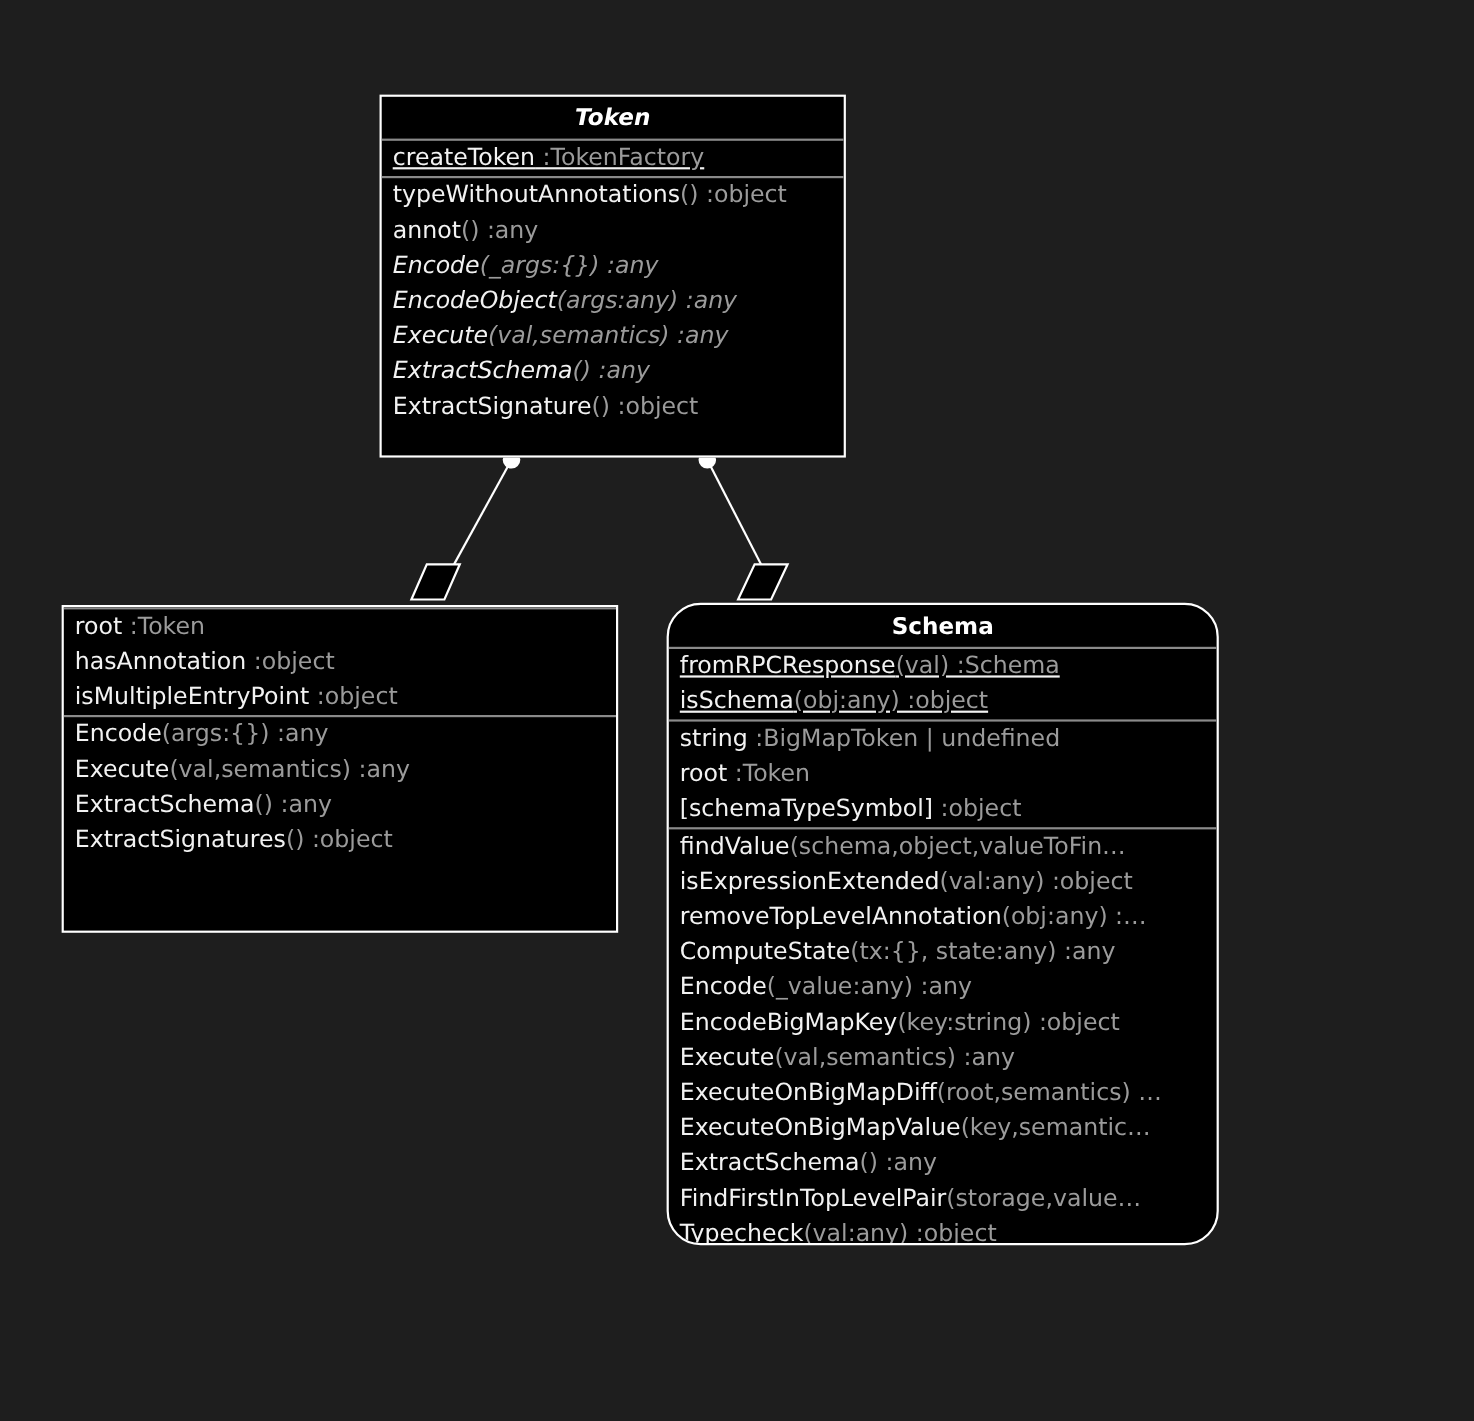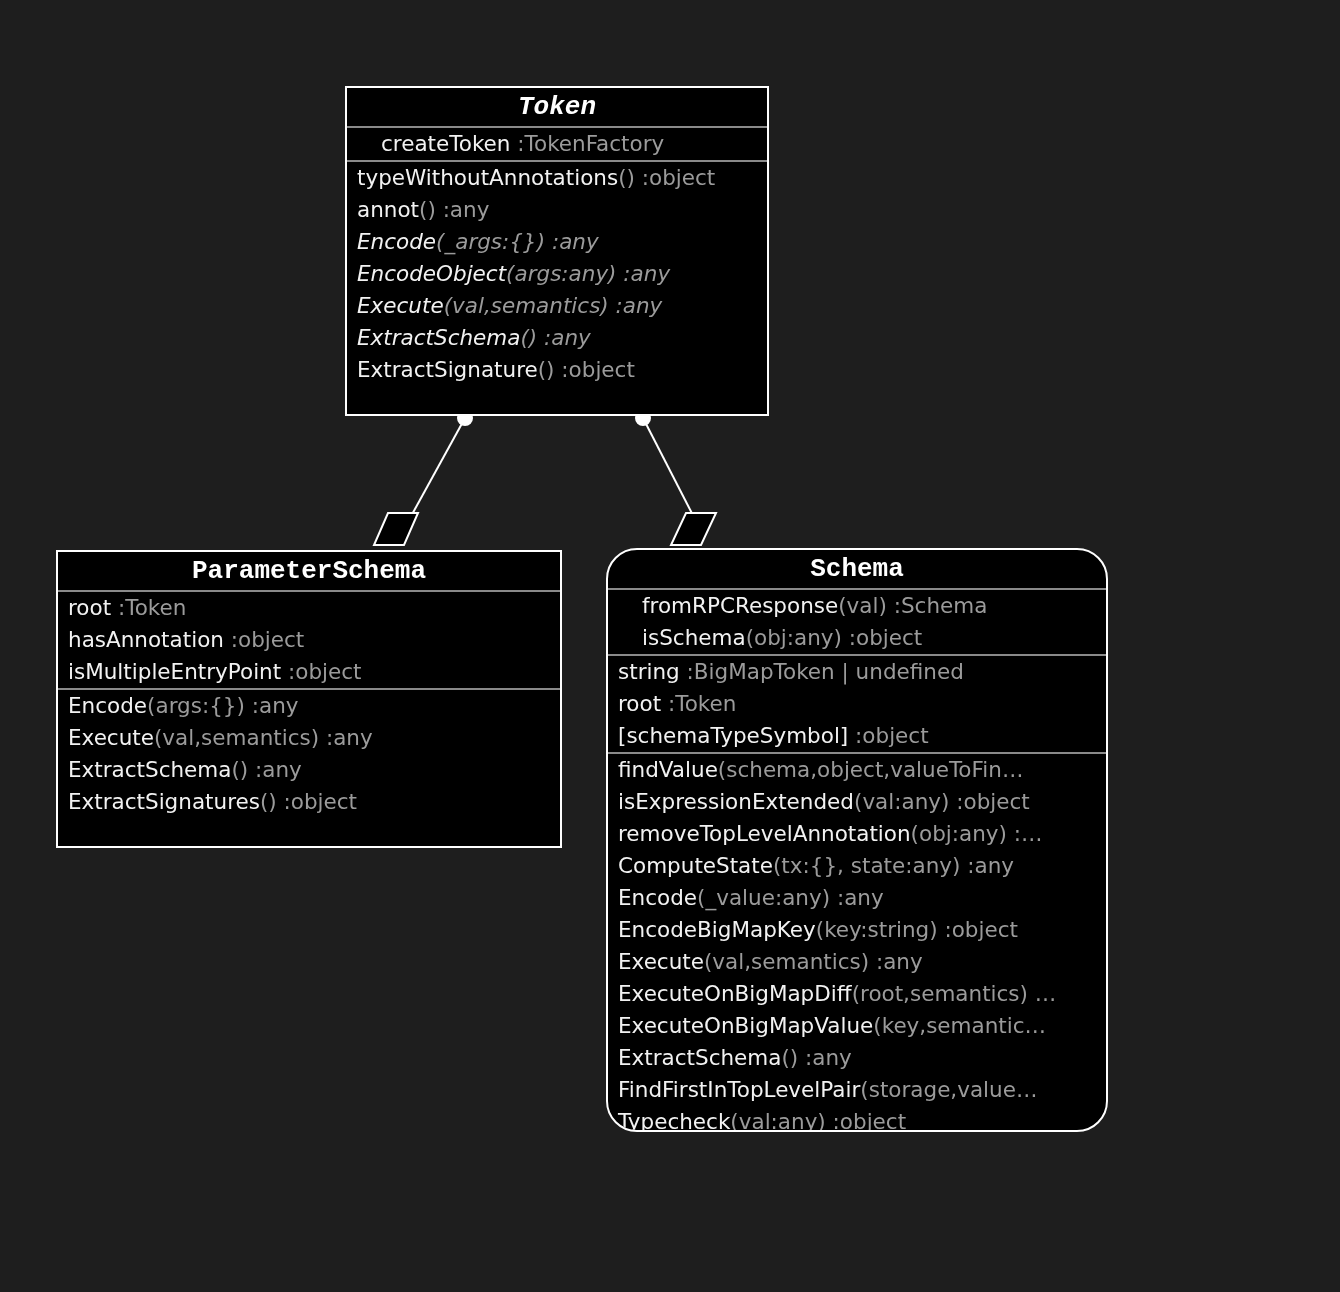--- a/index.html
+++ b/index.html
@@ -32,47 +32,46 @@
     position: absolute;
     background: #000000;
     border: 2px solid #ffffff;
     box-sizing: border-box;
     overflow: hidden;
   }
   .class-title {
     text-align: center;
     color: #ffffff;
     font-weight: bold;
-    font-size: 26px;
+    font-size: 21px;
     line-height: 38px;
     height: 38px;
     white-space: nowrap;
     overflow: hidden;
-    font-family: Liberation Mono, monospace;
   }
   .class-title.abstract {
     font-style: italic;
   }
   .compartment {
     border-top: 2px solid #8a8a8a;
     padding: 0;
   }
   .member {
     color: #f2f2f2;
     font-size: 21.5px;
     line-height: 32px;
     height: 32px;
     white-space: nowrap;
     overflow: hidden;
     padding-left: 10px;
     box-sizing: border-box;
   }
   .member.static {
+    text-decoration: underline;
     text-underline-offset: 2px;
-    margin-left: 24px;
   }
   .member.abstract {
     font-style: italic;
   }
   .member .nm { color: #f2f2f2; }
   .member .dim { color: #9b9b9b; }
   .diagram-root { position: absolute; left:0; top:0; width:100%; height:100%; }
 </style>
 </head>
 <body>
@@ -100,21 +99,20 @@
           <div class="member"><span class="nm">typeWithoutAnnotations</span><span class="dim">() :object</span></div>
           <div class="member"><span class="nm">annot</span><span class="dim">() :any</span></div>
           <div class="member abstract"><span class="nm">Encode</span><span class="dim">(_args:{}) :any</span></div>
           <div class="member abstract"><span class="nm">EncodeObject</span><span class="dim">(args:any) :any</span></div>
           <div class="member abstract"><span class="nm">Execute</span><span class="dim">(val,semantics) :any</span></div>
           <div class="member abstract"><span class="nm">ExtractSchema</span><span class="dim">() :any</span></div>
           <div class="member"><span class="nm">ExtractSignature</span><span class="dim">() :object</span></div>
         </div>
       </div>
       <div class="uml-class" style="left: 56px; top: 550px; width: 506px; height: 298px;">
-        <div class="class-title">ParameterSchema</div>
         <div class="compartment">
           <div class="member"><span class="nm">root</span><span class="dim"> :Token</span></div>
           <div class="member"><span class="nm">hasAnnotation</span><span class="dim"> :object</span></div>
           <div class="member"><span class="nm">isMultipleEntryPoint</span><span class="dim"> :object</span></div>
         </div>
         <div class="compartment">
           <div class="member"><span class="nm">Encode</span><span class="dim">(args:{}) :any</span></div>
           <div class="member"><span class="nm">Execute</span><span class="dim">(val,semantics) :any</span></div>
           <div class="member"><span class="nm">ExtractSchema</span><span class="dim">() :any</span></div>
           <div class="member"><span class="nm">ExtractSignatures</span><span class="dim">() :object</span></div>

